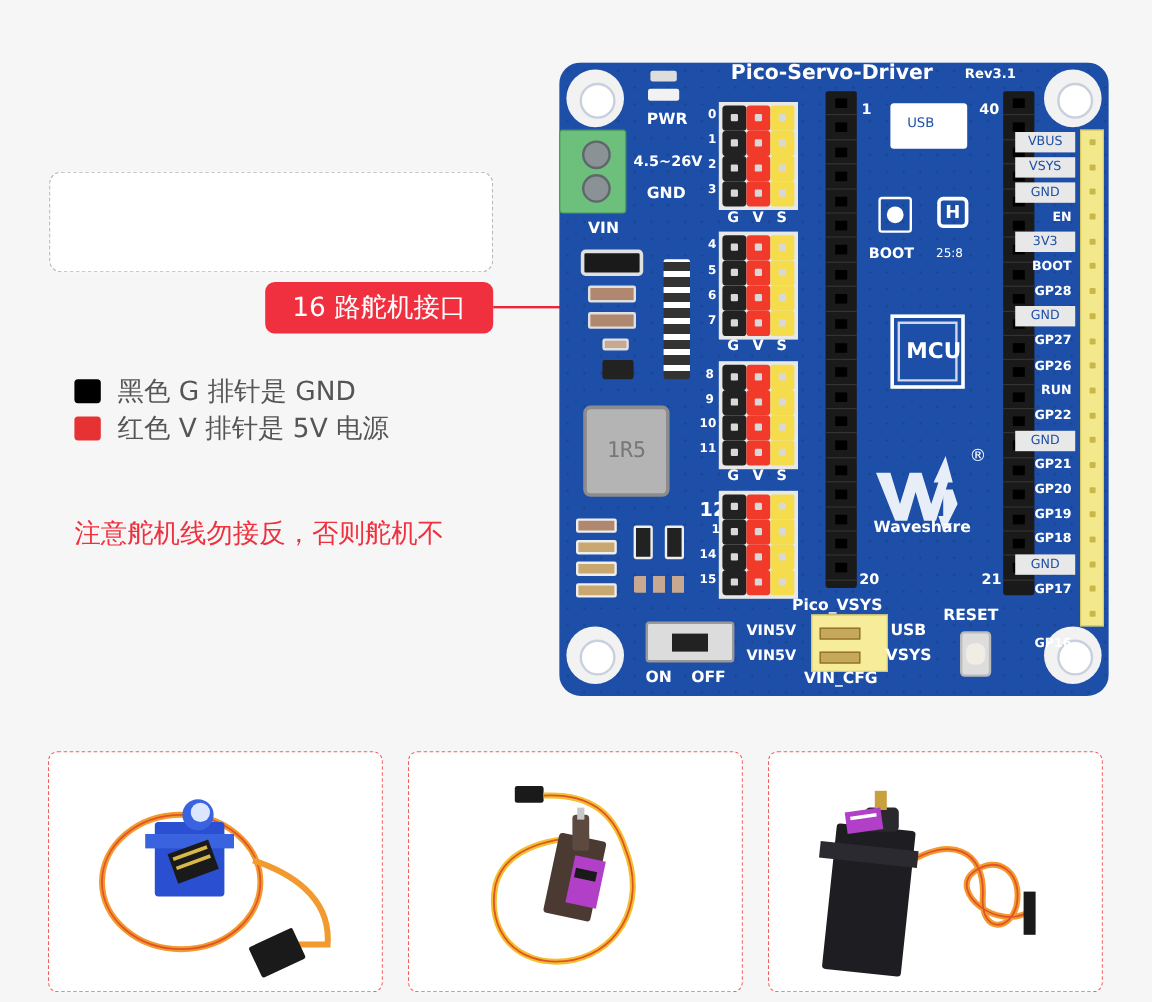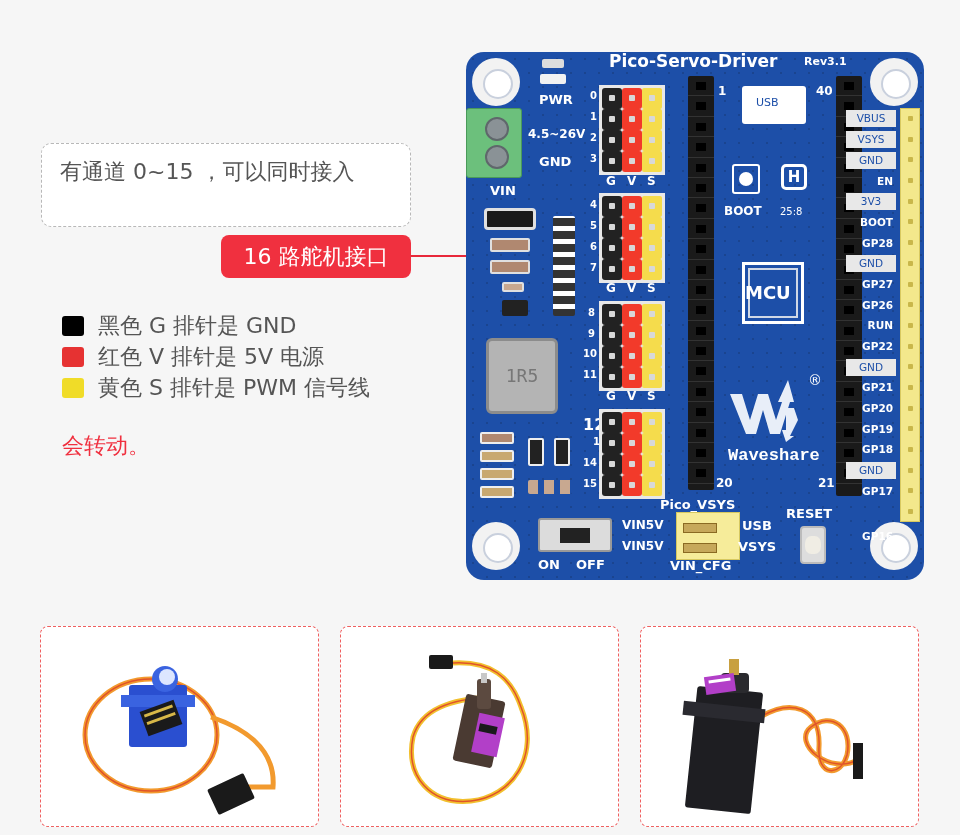--- a/index.html
+++ b/index.html
@@ -65,70 +65,65 @@
   .pin-label.boxed { background: #e8e8e8; color: #1d4fa8; font-weight: normal; text-align: center; padding-right: 0; }
 
   .chip { position: absolute; border-radius: 2px; }
   .inductor { position: absolute; left: 20px; top: 286px; width: 72px; height: 76px; background: #b4b4b4; border: 3px solid #8c8c8c; border-radius: 6px; color: #777; font-size: 18px; text-align: center; line-height: 70px; font-family: "DejaVu Sans Mono", monospace; }
 
   .usb-box { position: absolute; left: 276px; top: 34px; width: 64px; height: 38px; background: #fff; border-radius: 3px; }
   .usb-box span { position: absolute; left: 14px; top: 10px; font-size: 11px; color: #1d4fa8; }
   .boot-btn { position: absolute; left: 266px; top: 112px; width: 28px; height: 30px; border: 2px solid #fff; border-radius: 3px; }
   .boot-btn::after { content: ""; position: absolute; left: 5px; top: 6px; width: 14px; height: 14px; border-radius: 50%; background: #fff; }
   .h-logo { position: absolute; left: 315px; top: 112px; width: 26px; height: 26px; border: 3px solid #fff; border-radius: 5px; color: #fff; font-weight: bold; font-size: 15px; text-align: center; line-height: 20px; }
-  .mcu-box { position: absolute; left: 276px; top: 210px; width: 62px; height: 62px; border: 3px solid #fff; background: #1d4fa8; color: #fff; font-weight: bold; font-size: 18px; text-align: left; line-height: 56px; box-shadow: inset 0 0 0 3px #1d4fa8, inset 0 0 0 5px #d0d8e6; }
+  .mcu-box { position: absolute; left: 276px; top: 210px; width: 62px; height: 62px; border: 3px solid #fff; background: #1d4fa8; color: #fff; font-weight: bold; font-size: 18px; text-align: right; line-height: 56px; box-shadow: inset 0 0 0 3px #1d4fa8, inset 0 0 0 5px #d0d8e6; }
   .wave-logo { position: absolute; left: 262px; top: 320px; width: 80px; height: 70px; }
 
   .reset-btn { position: absolute; left: 334px; top: 474px; width: 26px; height: 38px; background: #ddd; border-radius: 4px; border: 2px solid #bbb; }
   .reset-btn::after { content: ""; position: absolute; left: 3px; top: 8px; width: 16px; height: 18px; border-radius: 40%; background: #f0ede4; }
   .switch { position: absolute; left: 72px; top: 466px; width: 74px; height: 34px; background: #dcdcdc; border-radius: 3px; border: 2px solid #999; }
   .switch::after { content: ""; position: absolute; left: 20px; top: 8px; width: 30px; height: 15px; background: #222; }
   .jumper { position: absolute; left: 210px; top: 460px; width: 64px; height: 48px; background: #f6ec9a; border: 1px solid #d6c860; }
   .jumper i { position: absolute; left: 6px; width: 34px; height: 10px; background: #c6a85a; border: 1px solid #8a6a22; }
 
   
   .card {
     position: absolute; top: 626px; width: 279px; height: 201px;
     background: #fff; border: 1.5px dashed #ef6060; border-radius: 8px; overflow: hidden;
   }
   .card svg { position: absolute; left: 0; top: 0; }
 </style>
 </head>
 <body>
 
 <div class="info-box">
-  <div>有通道 0~15 ，可以同时接入</div>
 </div>
 
 <div class="callout">16 路舵机接口</div>
 
 <div class="callout-line" style="left:411px; top:255px; width:198px;"></div>
 <div class="callout-vline" style="left:608px; top:130px; height:370px;"></div>
 <div class="callout-dot" style="left:604px; top:123px;"></div>
 <div class="callout-dot" style="left:604px; top:250px;"></div>
 <div class="callout-dot" style="left:604px; top:339px;"></div>
 <div class="callout-dot" style="left:604px; top:445px;"></div>
 
 <div class="legend">
   <div class="legend-row">
     <span class="swatch" style="background:#000;"></span>
     <span>黑色 G 排针是 GND</span>
   </div>
   <div class="legend-row">
     <span class="swatch" style="background:#e63232;"></span>
     <span>红色 V 排针是 5V 电源</span>
   </div>
-  <div class="legend-row">
-    <span class="swatch" style="background:#f0dc28;"></span>
-    <span>黄色 S 排针是 PWM 信号线</span>
-  </div>
 </div>
 
 <div class="warning">
-  <div>会转动。</div>
+  <div>注意舵机线勿接反，否则舵机不</div>
 </div>
 
 <div class="board">
   <div class="mount-hole" style="left:6px; top:6px;"></div>
   <div class="mount-hole" style="left:404px; top:6px;"></div>
   <div class="mount-hole" style="left:6px; top:470px;"></div>
   <div class="mount-hole" style="left:404px; top:470px;"></div>
 
   <div class="silk board-title" style="left:143px; top:-1px;">Pico-Servo-Driver</div>
   <div class="silk" style="left:338px; top:3px; font-size:11px;">Rev3.1</div>
@@ -303,21 +298,21 @@
   <div class="silk" style="left:258px; top:152px; font-size:12px;">BOOT</div>
   <div class="h-logo">H</div>
   <div class="silk" style="left:314px; top:154px; font-size:10px; font-weight:normal;text-align:center;">25:8</div>
   <div class="mcu-box">MCU</div>
 
   <svg class="wave-logo" viewBox="0 0 80 70">
     <path d="M2 22 L14 22 L22 48 L30 22 L40 22 L48 48 L54 30 L50 30 L60 8 L66 30 L62 30 L52 62 L42 62 L35 38 L28 62 L18 62 Z" fill="#e8eef8"></path>
     <path d="M58 36 L66 36 L70 48 L62 64 L66 64 L58 70 L54 58 L58 58 Z" fill="#e8eef8"></path>
   </svg>
   <div class="silk" style="left:342px; top:320px; font-size:14px; font-weight:normal;">®</div>
-  <div class="silk" style="left:262px; top:394px; font-size:17px;font-family:Liberation Mono, monospace;">Waveshare</div>
+  <div class="silk" style="left:262px; top:380px; font-size:13px;">Waveshare</div>
 
   <div class="pin-strip">
     <div class="sp"></div>
       <div class="sp"></div>
       <div class="sp"></div>
       <div class="sp"></div>
       <div class="sp"></div>
     <div class="sp"></div>
       <div class="sp"></div>
       <div class="sp"></div>

